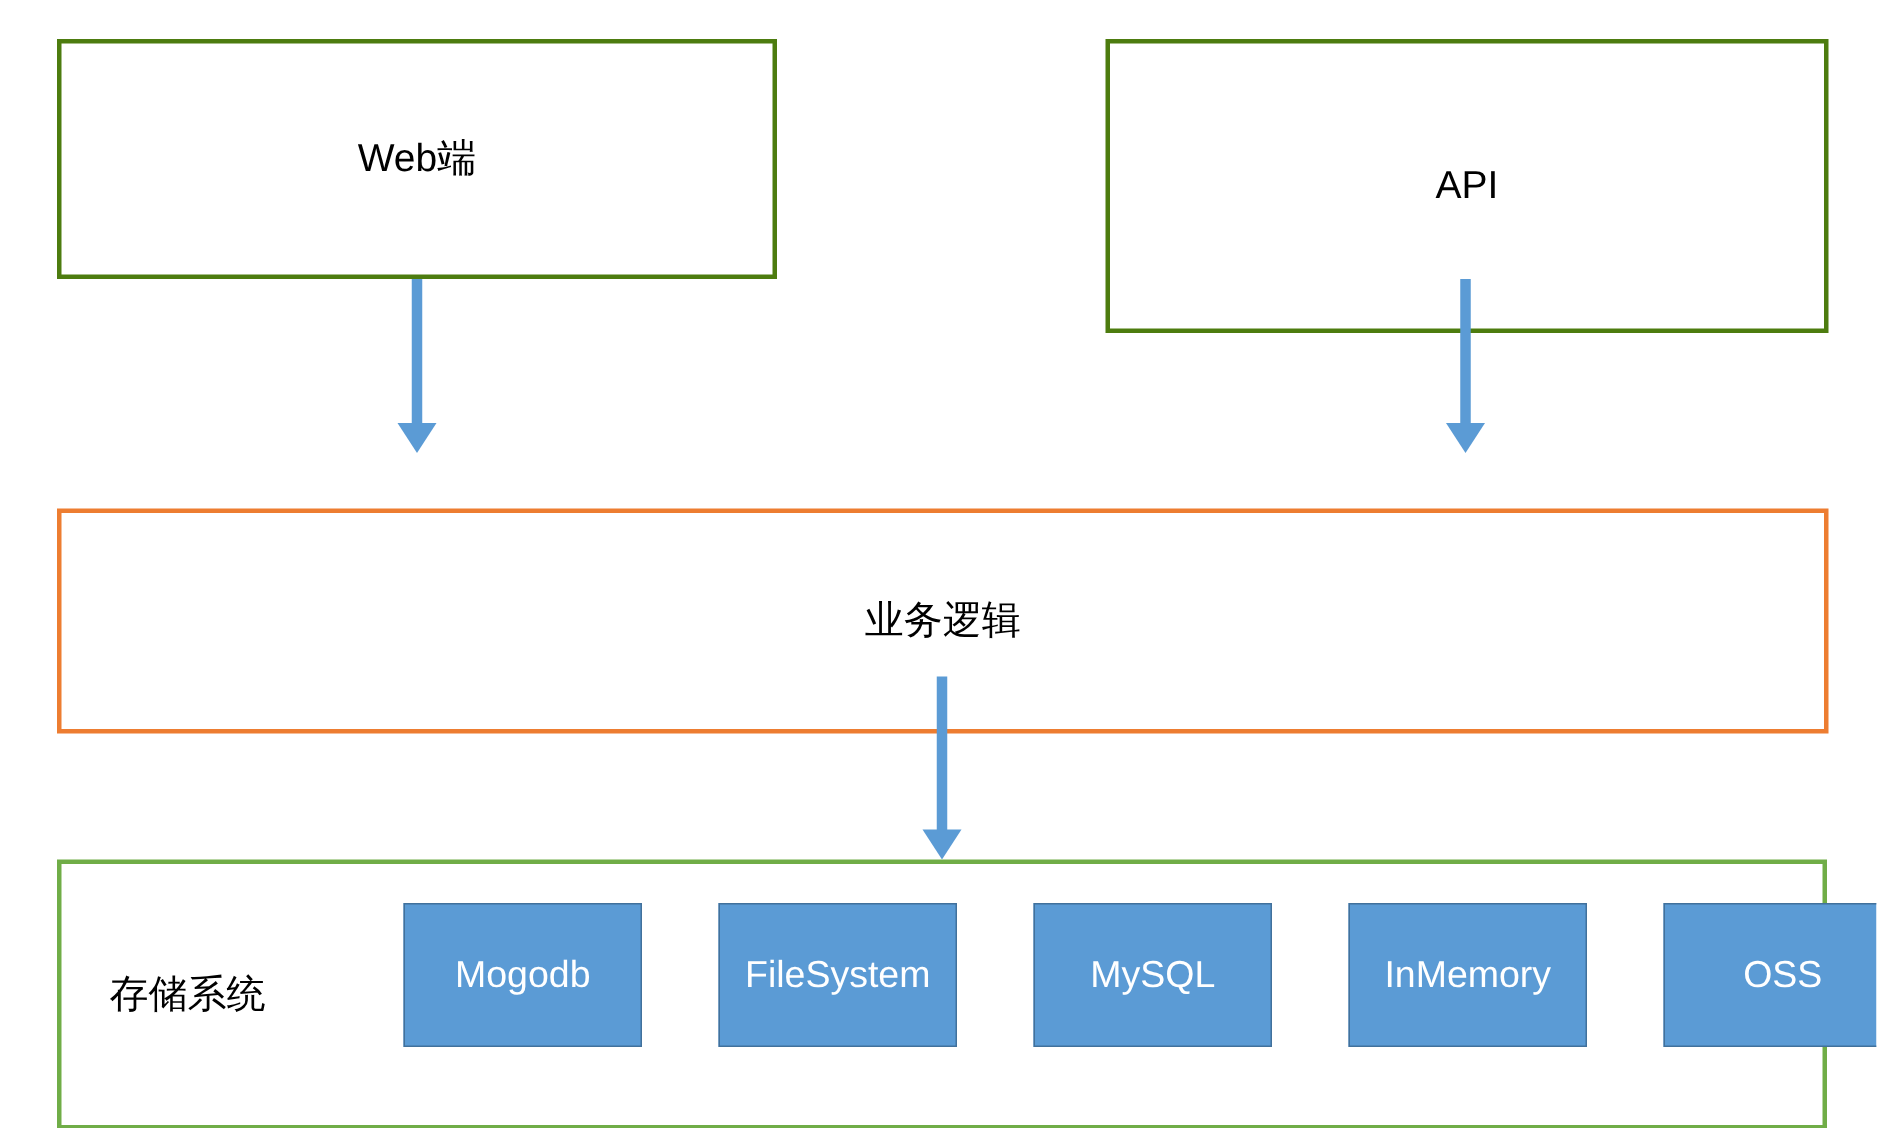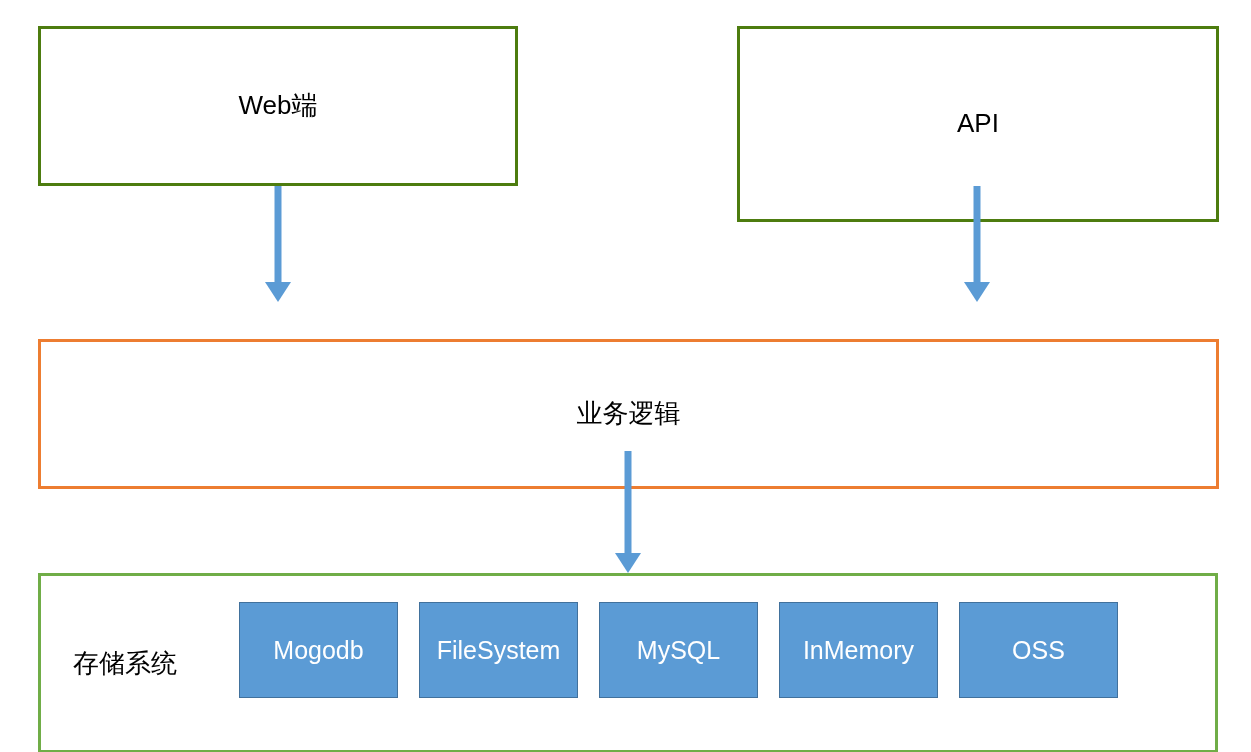--- a/index.html
+++ b/index.html
@@ -79,20 +79,21 @@
   }
   .store-box {
     box-sizing: border-box;
     width: 159px;
     height: 96px;
     background: #5B9BD5;
     border: 1px solid #41719C;
     display: flex;
     align-items: center;
     justify-content: center;
+    margin-left: 30px;
   }
   .store-label {
     font-size: 25px;
     color: #ffffff;
     white-space: nowrap;
   }
 
   
   .arrow {
     position: absolute;

